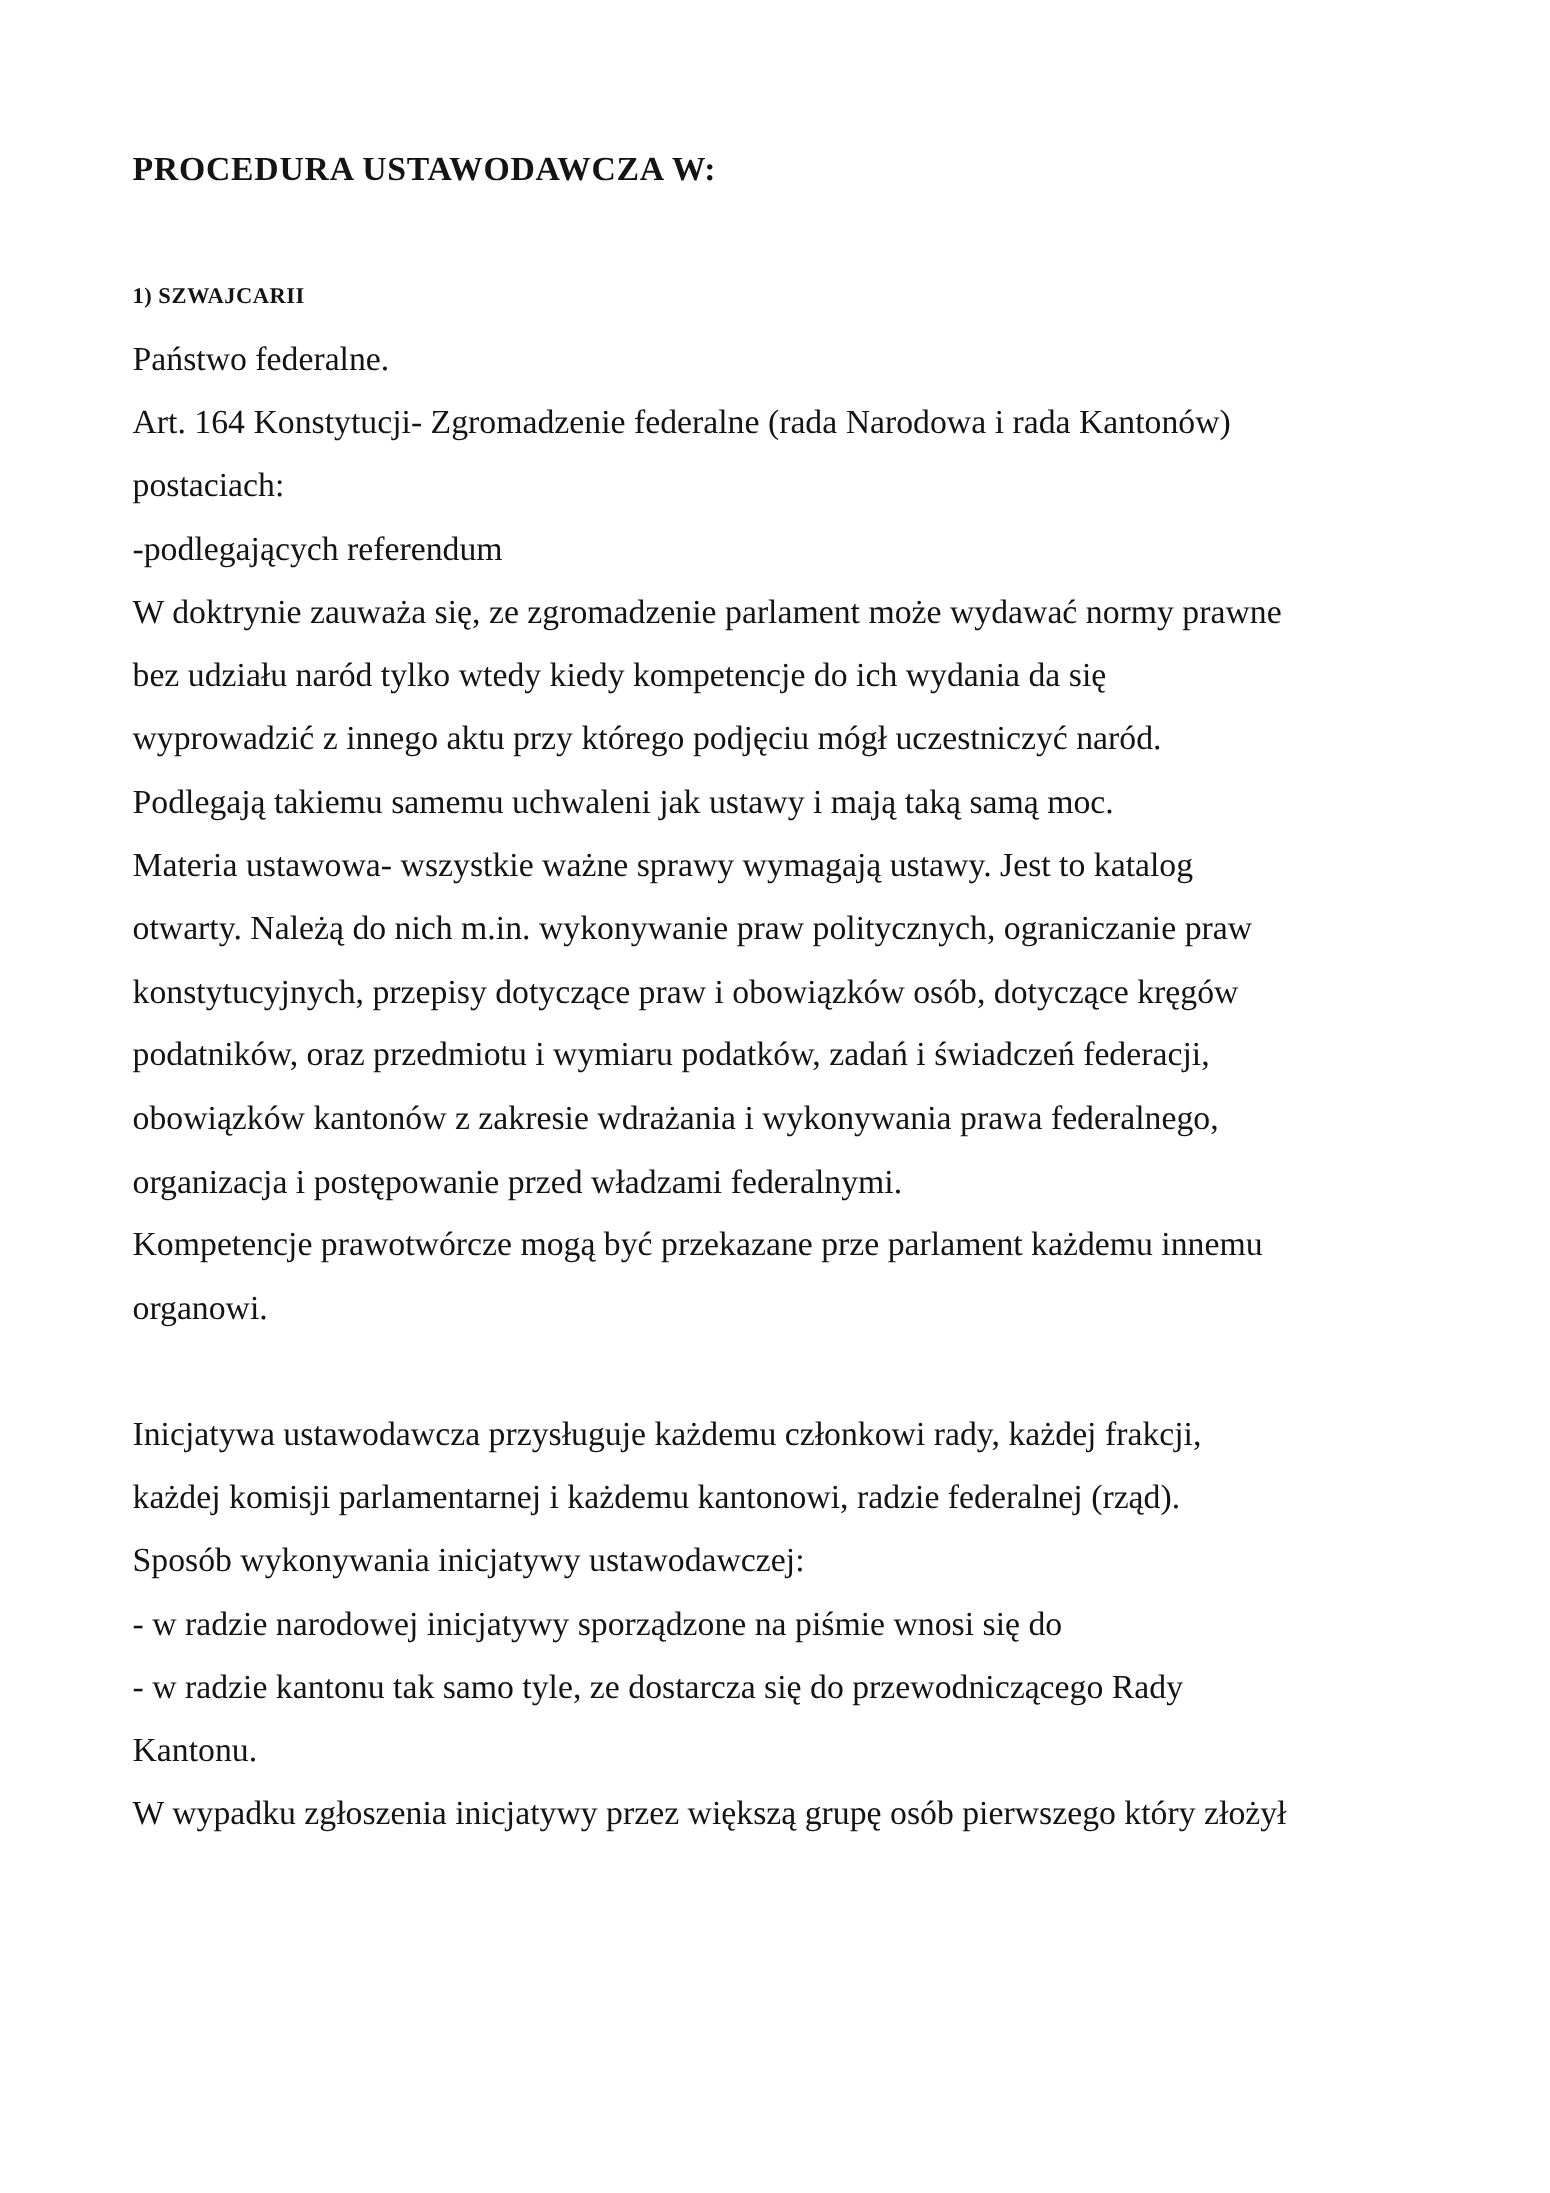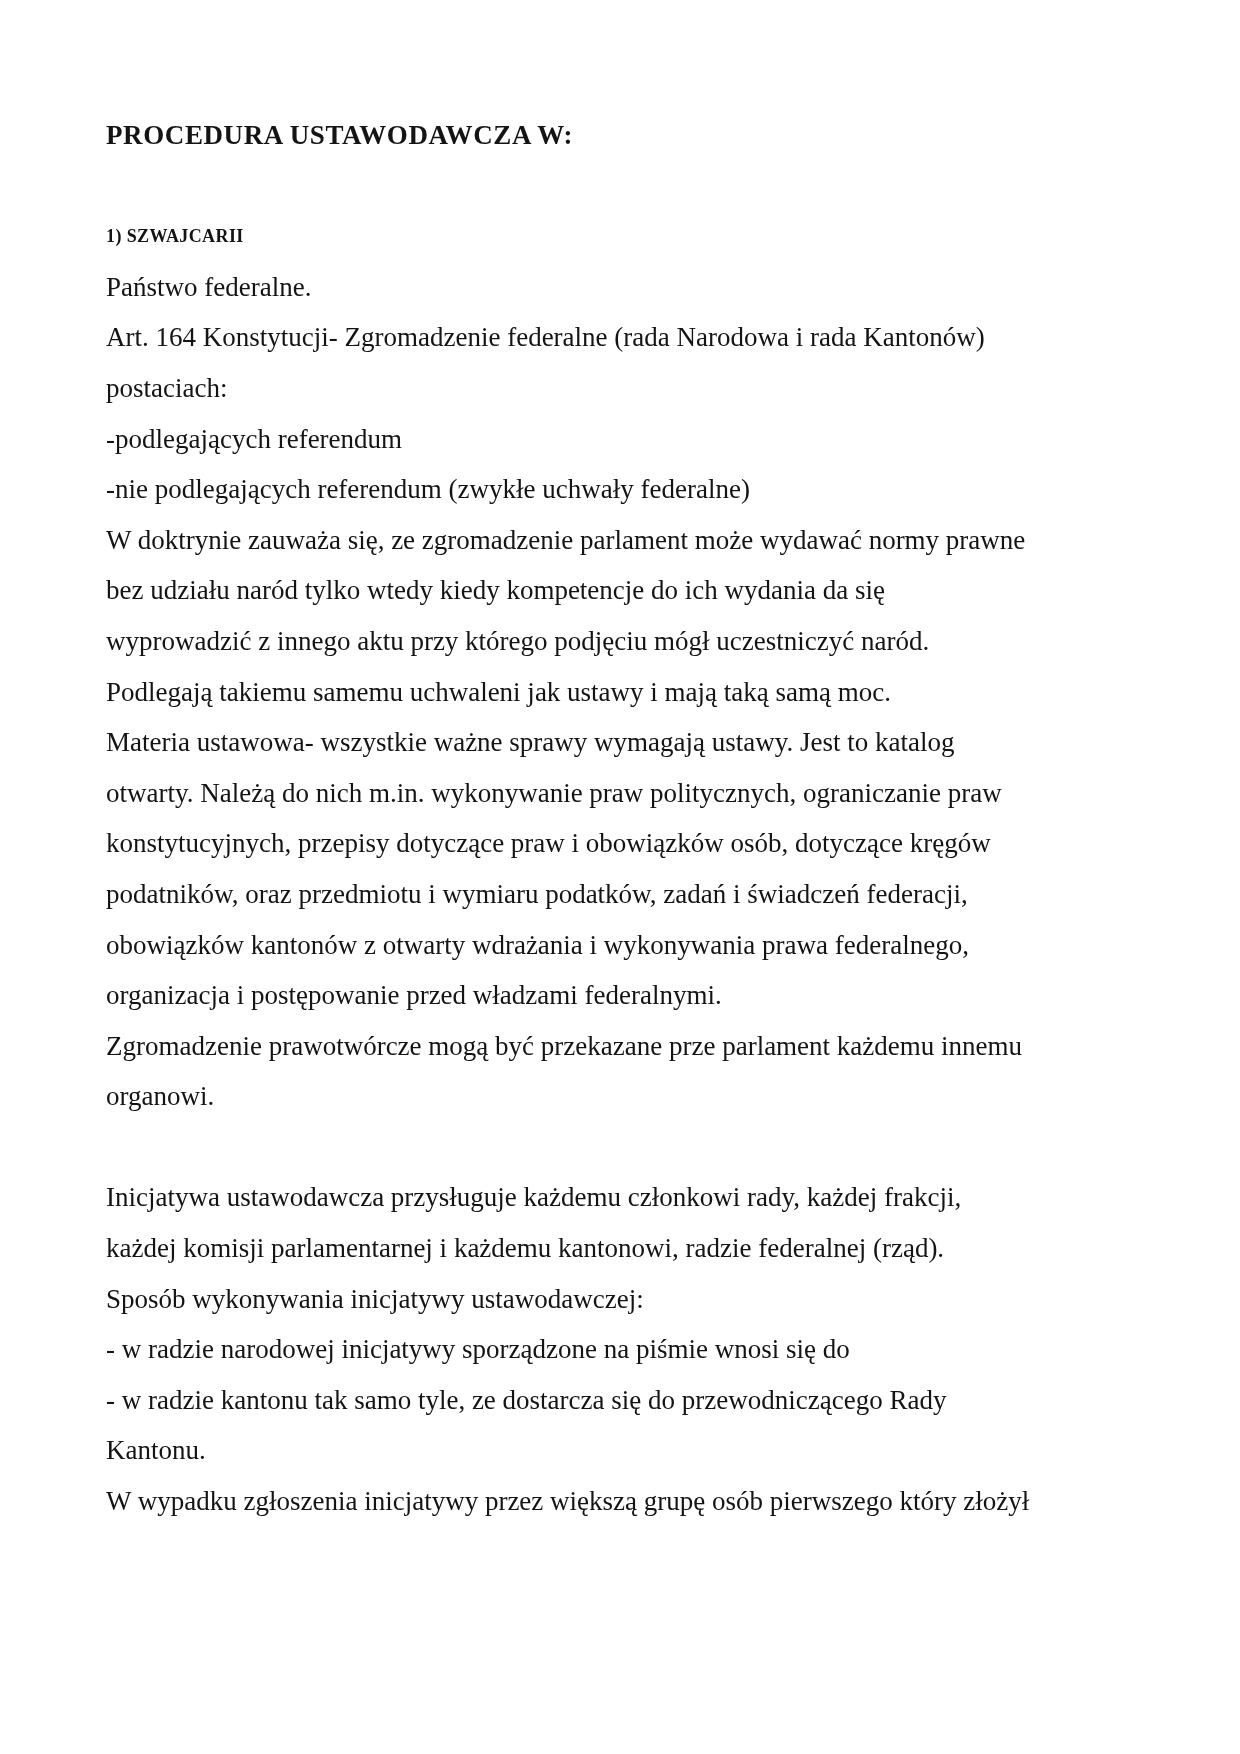--- a/index.html
+++ b/index.html
@@ -46,32 +46,31 @@
 
   <h1 class="doc-title">PROCEDURA USTAWODAWCZA W:</h1>
 
   <h2 class="section-heading">1) SZWAJCARII</h2>
 
   <div>
     <div class="line">Państwo federalne.</div>
     <div class="line">Art. 164 Konstytucji- Zgromadzenie federalne (rada Narodowa i rada Kantonów)</div>
     <div class="line">postaciach:</div>
     <div class="line">-podlegających referendum</div>
-    <div class="line">-nie podlegających referendum (zwykłe uchwały federalne)</div>
     <div class="line">W doktrynie zauważa się, ze zgromadzenie parlament może wydawać normy prawne</div>
     <div class="line">bez udziału naród tylko wtedy kiedy kompetencje do ich wydania da się</div>
     <div class="line">wyprowadzić z innego aktu przy którego podjęciu mógł uczestniczyć naród.</div>
     <div class="line">Podlegają takiemu samemu uchwaleni jak ustawy i mają taką samą moc.</div>
     <div class="line">Materia ustawowa- wszystkie ważne sprawy wymagają ustawy. Jest to katalog</div>
     <div class="line">otwarty. Należą do nich m.in. wykonywanie praw politycznych, ograniczanie praw</div>
     <div class="line">konstytucyjnych, przepisy dotyczące praw i obowiązków osób, dotyczące kręgów</div>
     <div class="line">podatników, oraz przedmiotu i wymiaru podatków, zadań i świadczeń federacji,</div>
-    <div class="line">obowiązków kantonów z otwarty wdrażania i wykonywania prawa federalnego,</div>
+    <div class="line">obowiązków kantonów z zakresie wdrażania i wykonywania prawa federalnego,</div>
     <div class="line">organizacja i postępowanie przed władzami federalnymi.</div>
-    <div class="line">Zgromadzenie prawotwórcze mogą być przekazane prze parlament każdemu innemu</div>
+    <div class="line">Kompetencje prawotwórcze mogą być przekazane prze parlament każdemu innemu</div>
     <div class="line">organowi.</div>
   </div>
 
   <div class="section-gap"></div>
 
   <div>
     <div class="line">Inicjatywa ustawodawcza przysługuje każdemu członkowi rady, każdej frakcji,</div>
     <div class="line">każdej komisji parlamentarnej i każdemu kantonowi, radzie federalnej (rząd).</div>
     <div class="line">Sposób wykonywania inicjatywy ustawodawczej:</div>
     <div class="line">- w radzie narodowej inicjatywy sporządzone na piśmie wnosi się do</div>

